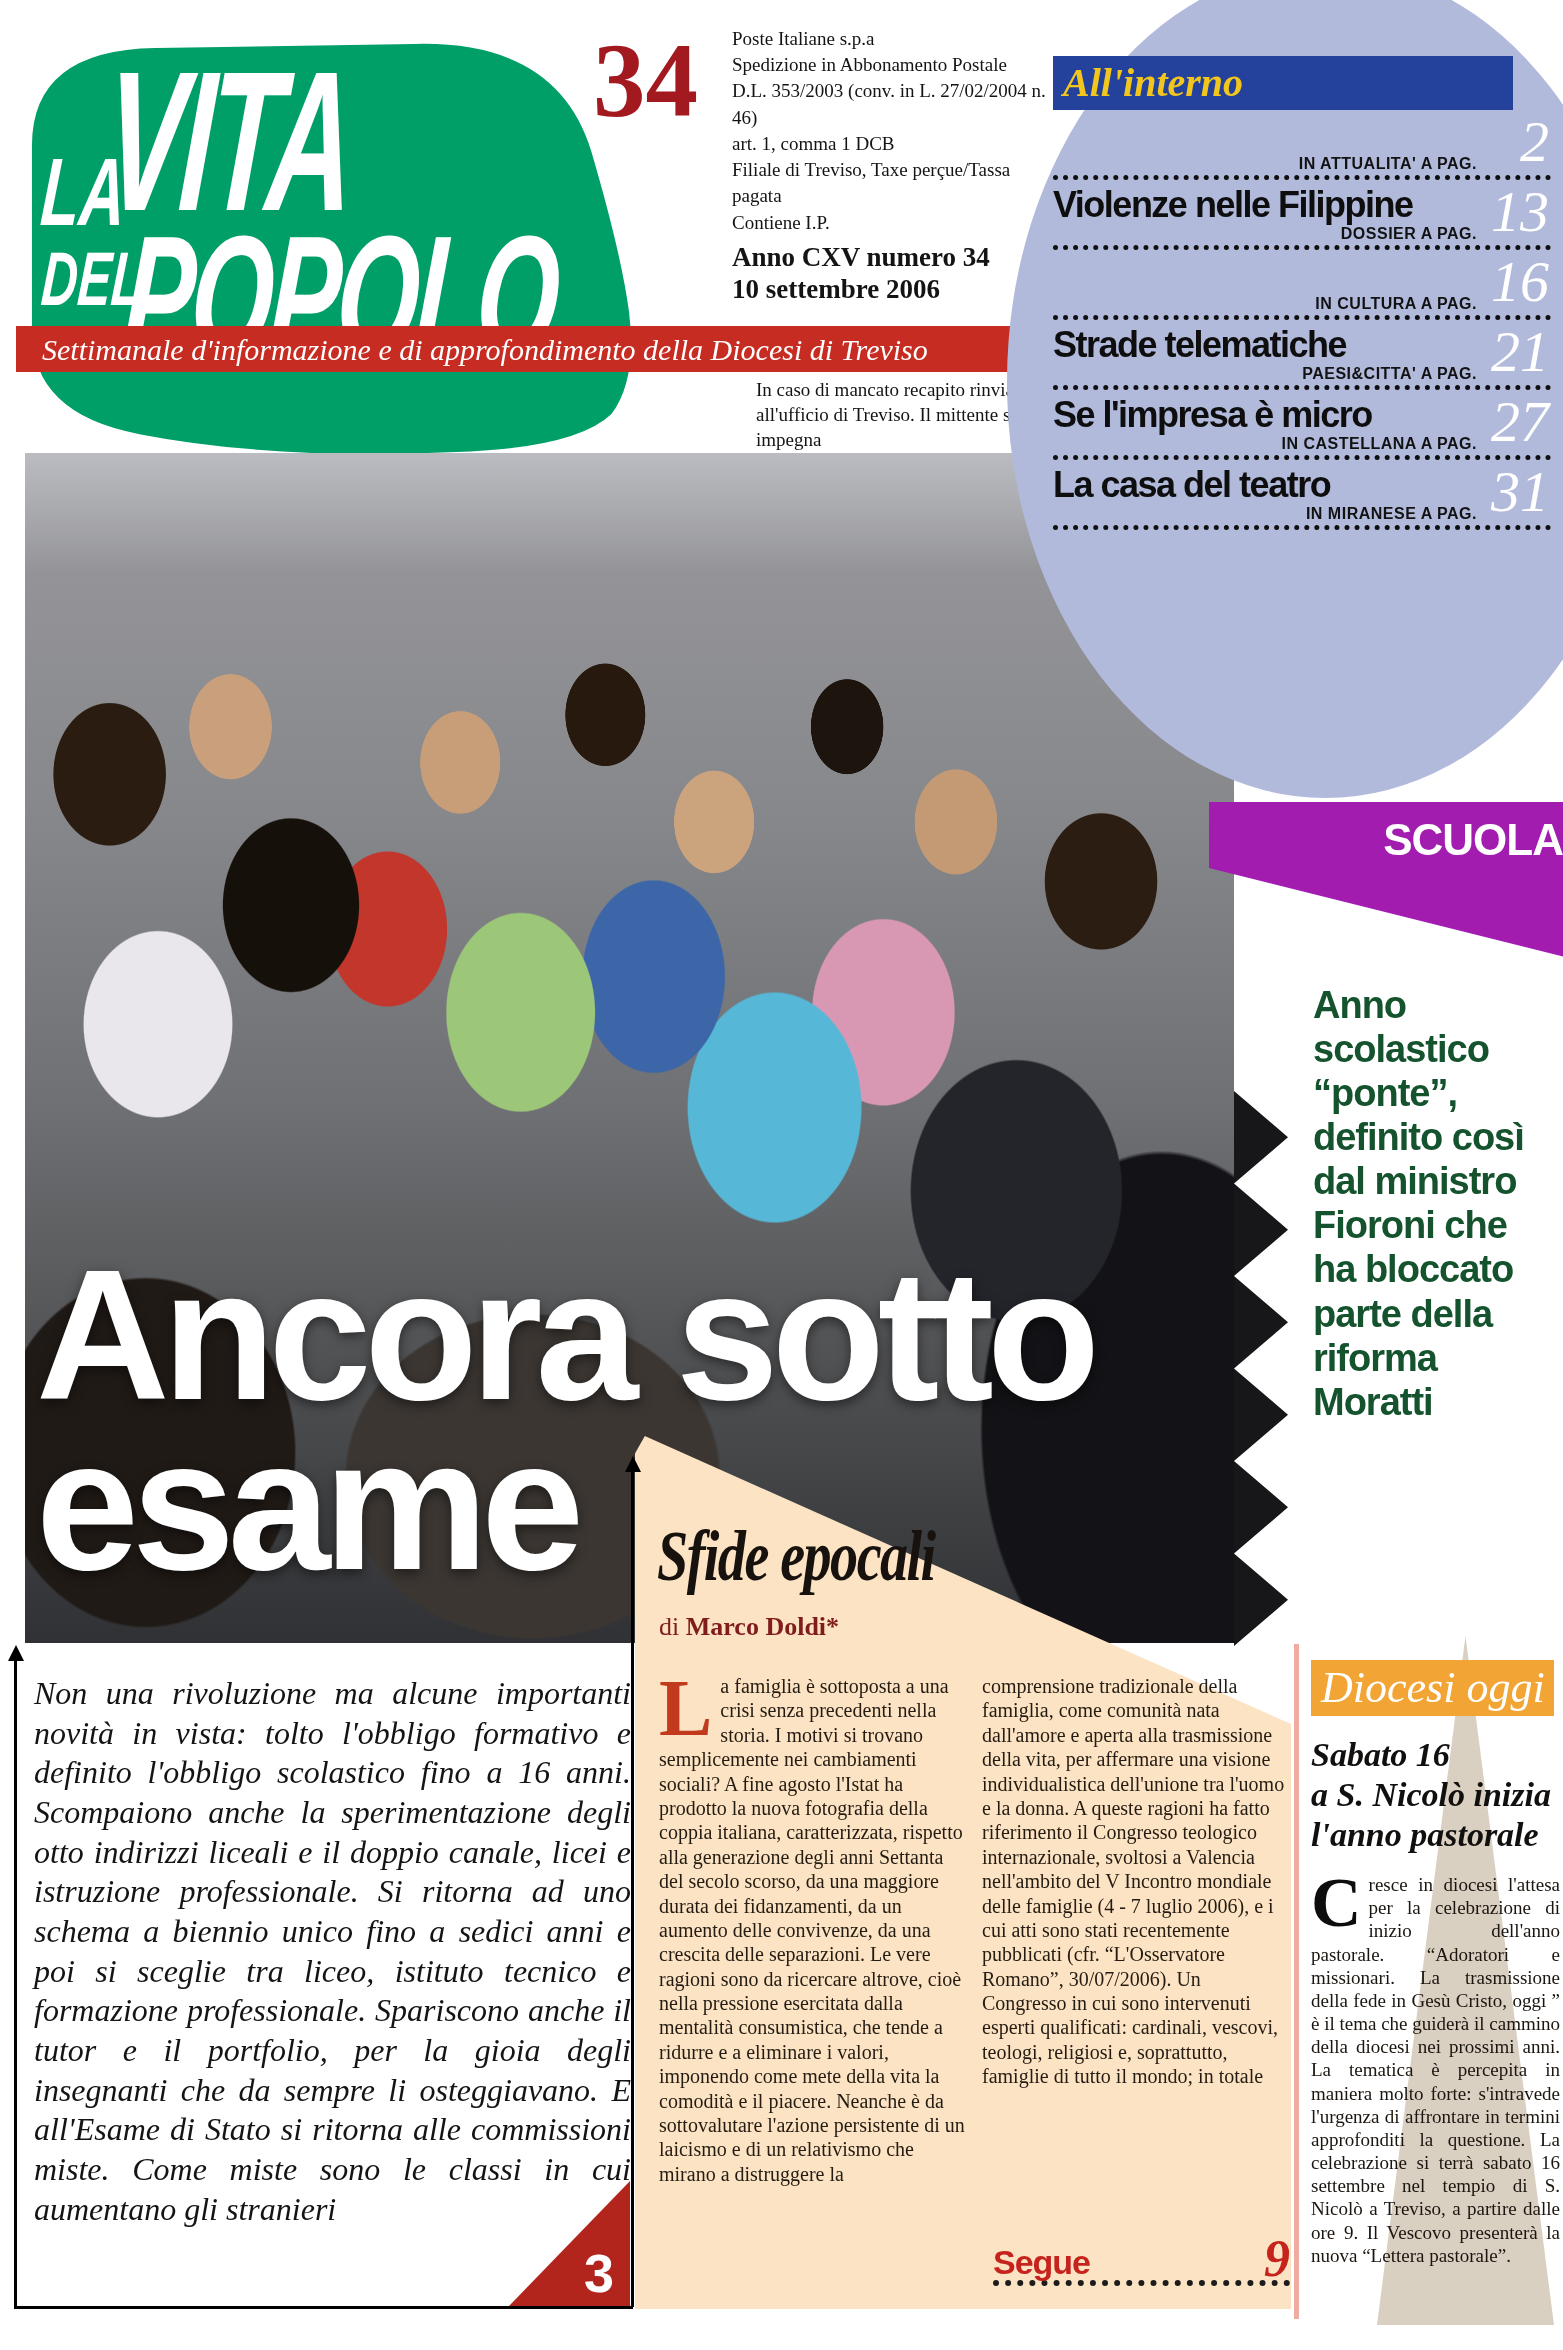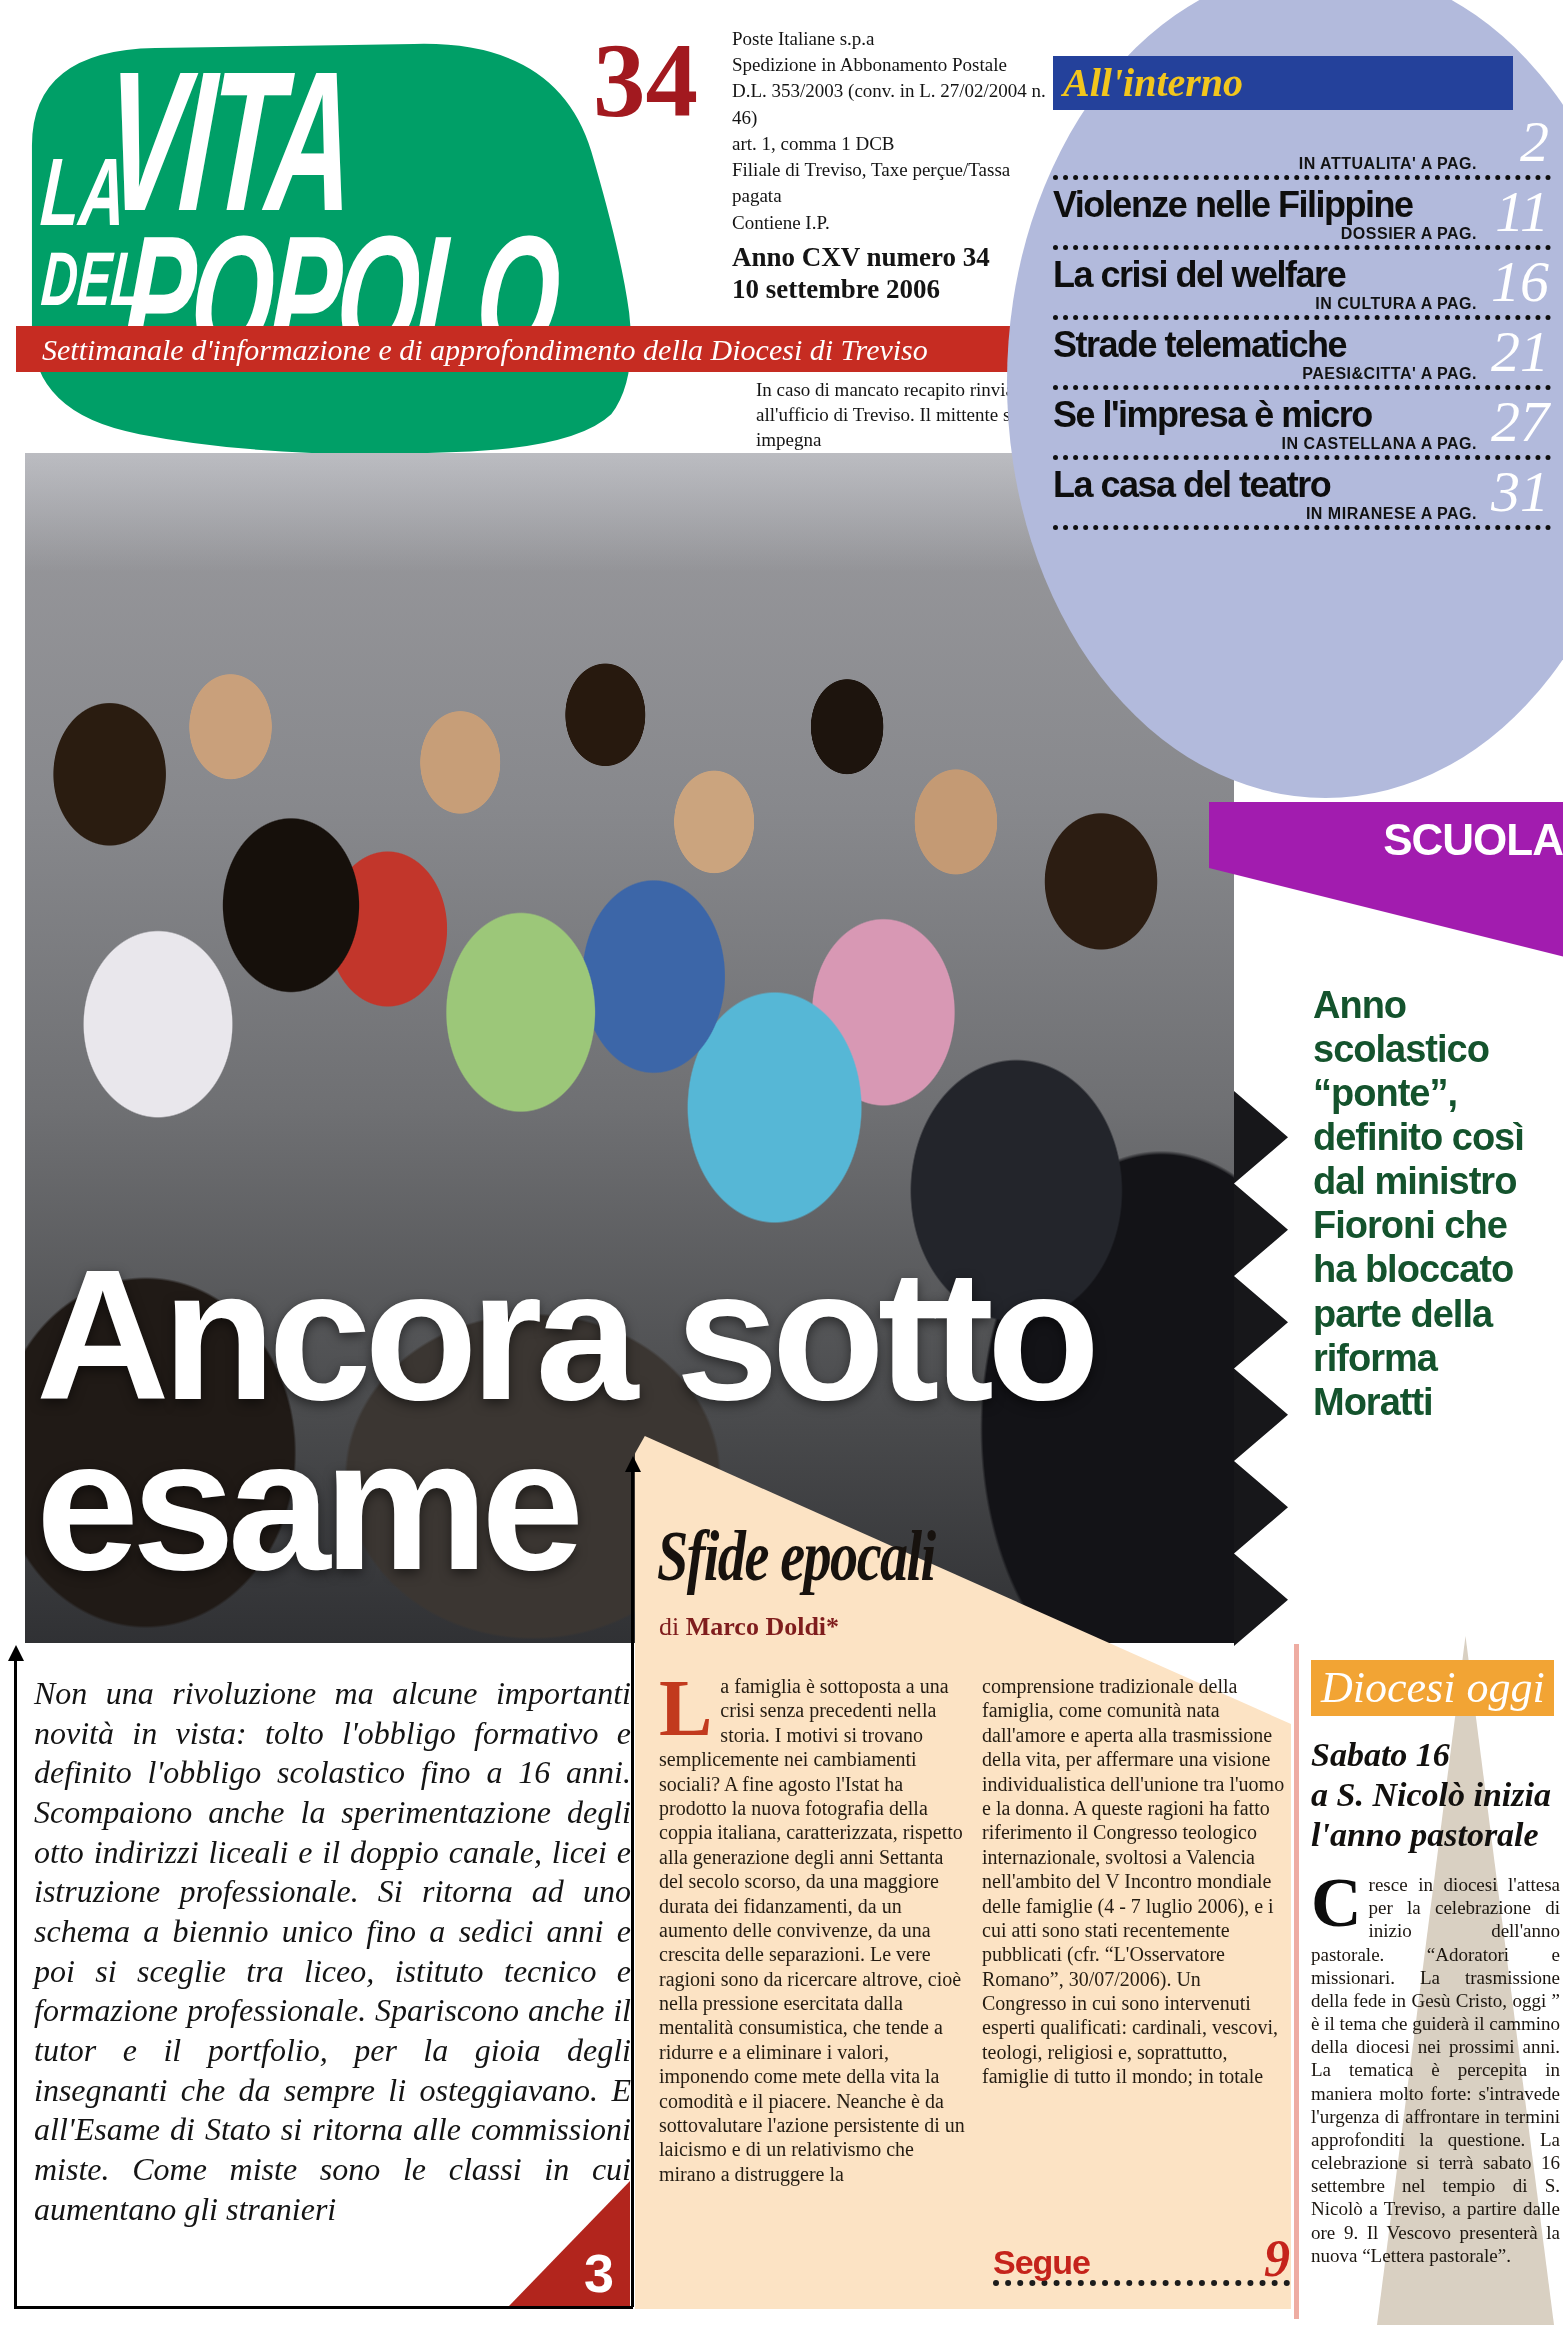--- a/index.html
+++ b/index.html
@@ -172,24 +172,23 @@
   <div class="abs toc-list">
     <div class="toc-item">
       <div class="toc-kicker">IN ATTUALITA' A PAG.</div>
       <div class="toc-dots"></div>
       <div class="toc-page">2</div>
     </div>
     <div class="toc-item">
       <div class="toc-item-title">Violenze nelle Filippine</div>
       <div class="toc-kicker">DOSSIER A PAG.</div>
       <div class="toc-dots"></div>
-      <div class="toc-page">11</div>
-    </div>
-    <div class="toc-item">
-      <div class="toc-item-title">La crisi del welfare</div>
+      <div class="toc-page">13</div>
+    </div>
+    <div class="toc-item">
       <div class="toc-kicker">IN CULTURA A PAG.</div>
       <div class="toc-dots"></div>
       <div class="toc-page">16</div>
     </div>
     <div class="toc-item">
       <div class="toc-item-title">Strade telematiche</div>
       <div class="toc-kicker">PAESI&amp;CITTA' A PAG.</div>
       <div class="toc-dots"></div>
       <div class="toc-page">21</div>
     </div>

